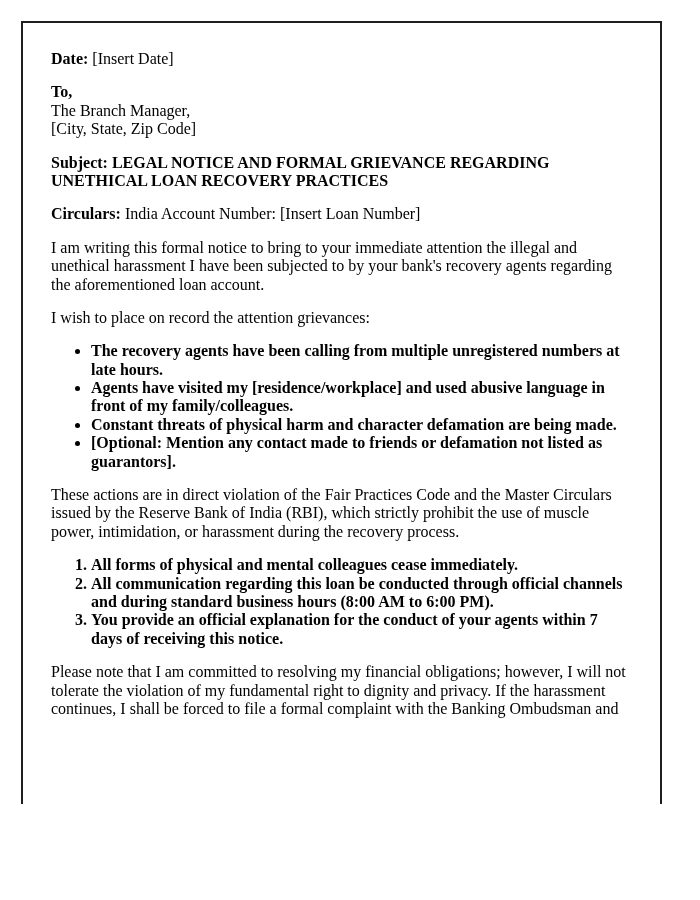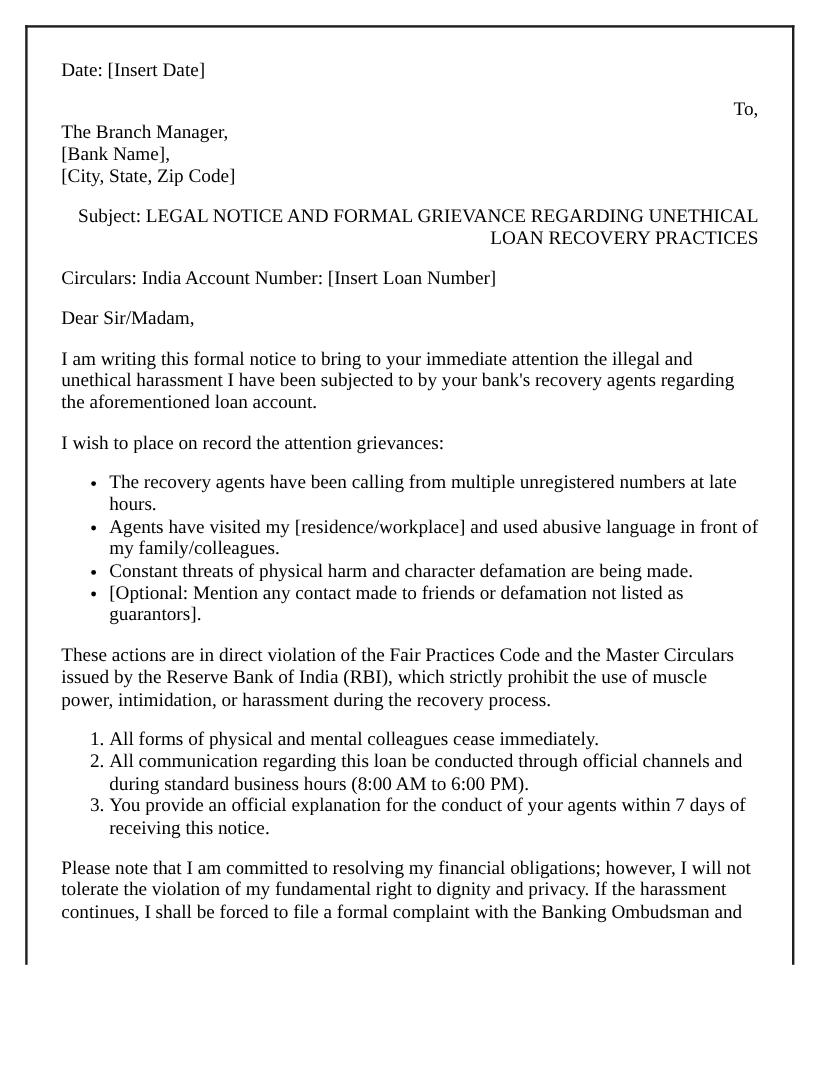--- a/index.html
+++ b/index.html
@@ -20,48 +20,46 @@
     margin: 21px 0 0 21px;
     width: 641px;
     height: 783px;
     border: 2px solid #1f1f1f;
     border-bottom: none;
     padding: 12px 28px;
     overflow: hidden;
     background: #ffffff;
   }
   .para { margin: 15px 0; }
-  .b { font-weight: normal; text-align: right; }
+  .b { font-weight: bold; }
   ul.grievances, ol.demands {
     margin: 15px 0;
     padding-left: 40px;
   }
-  ul.grievances li, ol.demands li { margin: 0; padding: 0; }
+  ul.grievances li, ol.demands li { margin: 0; padding: 0; font-weight: bold; }
 </style>
 </head>
 <body>
 
 <div class="letter">
 
   <p class="para"><span class="b">Date:</span> <span>[Insert Date]</span></p>
 
   <div class="para">
     <div class="b">To,</div>
     <div>
         <div>The Branch Manager,</div>
-        <div>[Bank Name],</div>
         <div>[City, State, Zip Code]</div>
       </div>
   </div>
 
   <p class="para b"><span>Subject:</span> <span>LEGAL NOTICE AND FORMAL GRIEVANCE REGARDING UNETHICAL LOAN RECOVERY PRACTICES</span></p>
 
   <p class="para"><span class="b">Circulars:</span> <span>India Account Number: [Insert Loan Number]</span></p>
 
-  <p class="para">Dear Sir/Madam,</p>
 
   <p class="para">I am writing this formal notice to bring to your immediate attention the illegal and unethical harassment I have been subjected to by your bank's recovery agents regarding the aforementioned loan account.</p>
 
   <p class="para">I wish to place on record the attention grievances:</p>
 
   <ul class="grievances">
       <li>The recovery agents have been calling from multiple unregistered numbers at late hours.</li>
       <li>Agents have visited my [residence/workplace] and used abusive language in front of my family/colleagues.</li>
       <li>Constant threats of physical harm and character defamation are being made.</li>
       <li>[Optional: Mention any contact made to friends or defamation not listed as guarantors].</li>

